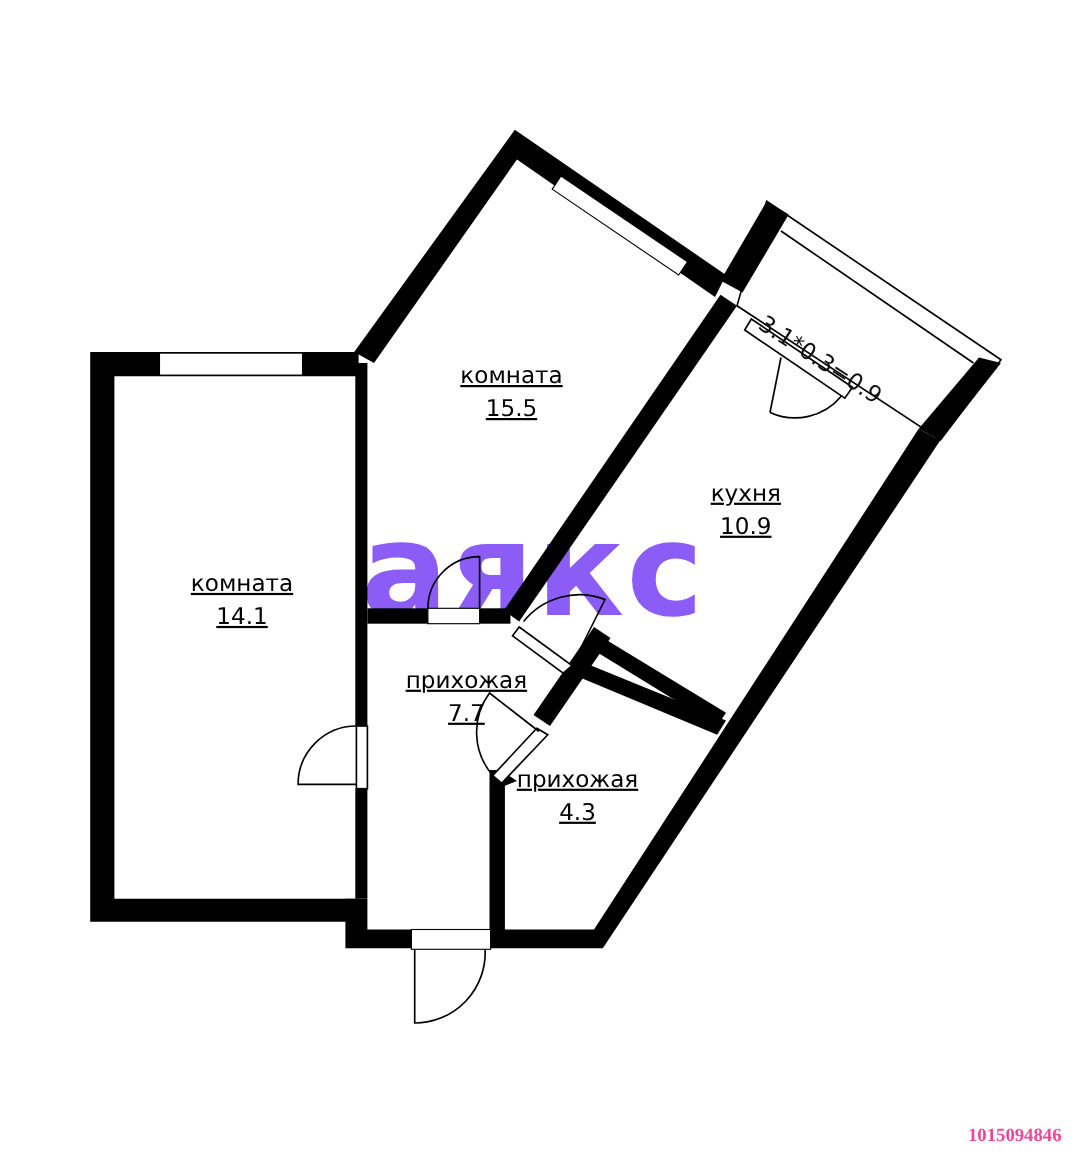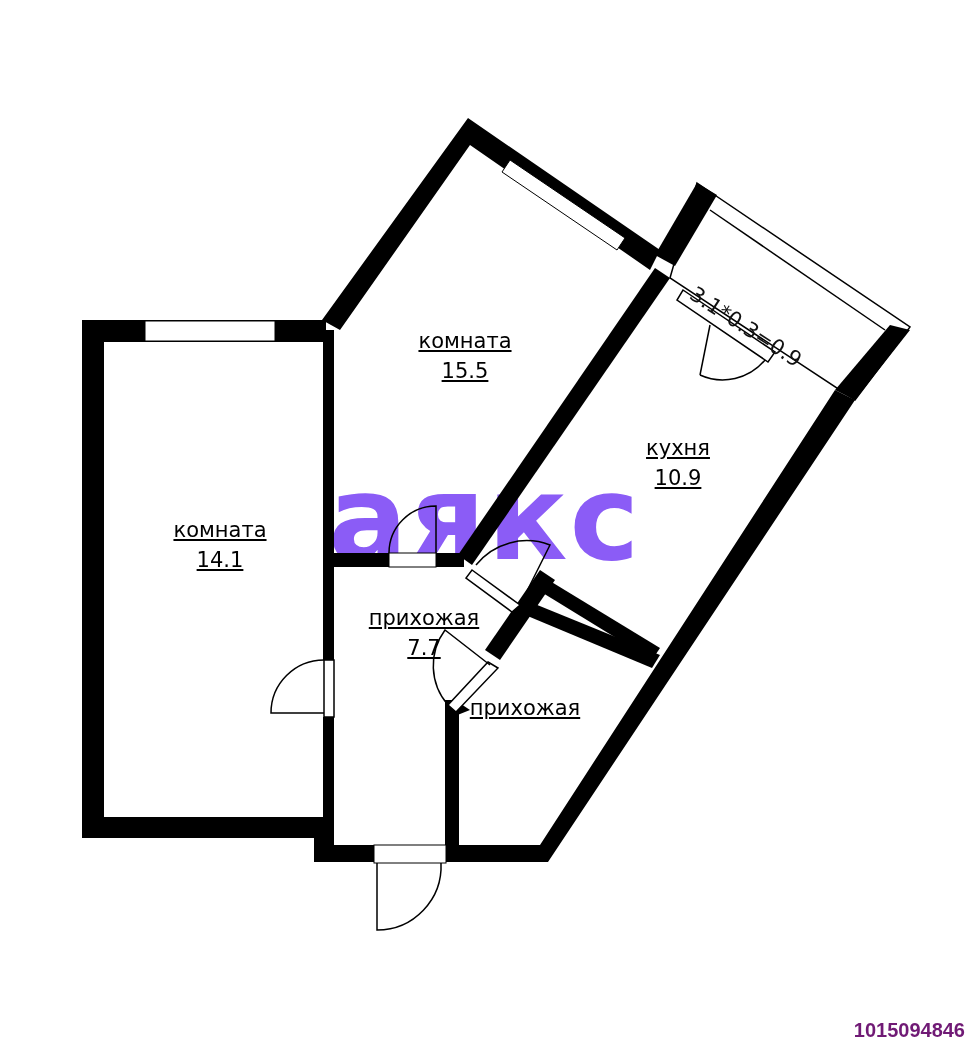--- a/index.html
+++ b/index.html
@@ -1,20 +1,20 @@
 <!DOCTYPE html>
 <html><head>
 <meta charset="utf-8">
 <style>
   html, body { margin:0; padding:0; background:#ffffff; }
   body { width:979px; height:1054px; position:relative; overflow:hidden; font-family:"DejaVu Sans", sans-serif; }
   #plan { position:absolute; left:0; top:0; }
   .room-label { position:absolute; text-align:center; font-size:21px; color:#000000; line-height:30px;text-decoration:underline; }
   .watermark { position:absolute; left:328px; top:468px; font-size:118px; font-weight:bold; color:#8b5cf6; letter-spacing:2px; line-height:100px; }
-  .listing-id { position:absolute; right:14px; bottom:12px; color:#701a75; font-weight:bold; font-size:20px; font-family:Liberation Sans, sans-serif; }
+  .listing-id { position:absolute; right:14px; bottom:12px; color:#ec4899; font-weight:bold; font-size:17px; font-family:Liberation Serif, serif; }
   .balcony-label { position:absolute; left:692px; top:280px; font-size:21px; transform:rotate(33deg); transform-origin:left center; white-space:nowrap; color:#111; }
 </style>
 </head>
 <body>
 
 <div class="watermark">аякс</div>
 
 <svg id="plan" width="979" height="1054" viewBox="0 0 979 1054">
   <g fill="#000">
 
@@ -82,17 +82,18 @@
 <div class="room-label" style="left:608px;top:433px;width:140px;">
   <div>кухня</div>
   <div>10.9</div>
 </div>
 <div class="room-label" style="left:354px;top:603px;width:140px;">
   <div>прихожая</div>
   <div>7.7</div>
 </div>
 <div class="room-label" style="left:455px;top:693px;width:140px;">
   <div>прихожая</div>
+  <div>4.3</div>
 </div>
 
 <div class="balcony-label">3.1*0.3=0.9</div>
 
 <div class="listing-id">1015094846</div>
 
 </body></html>

